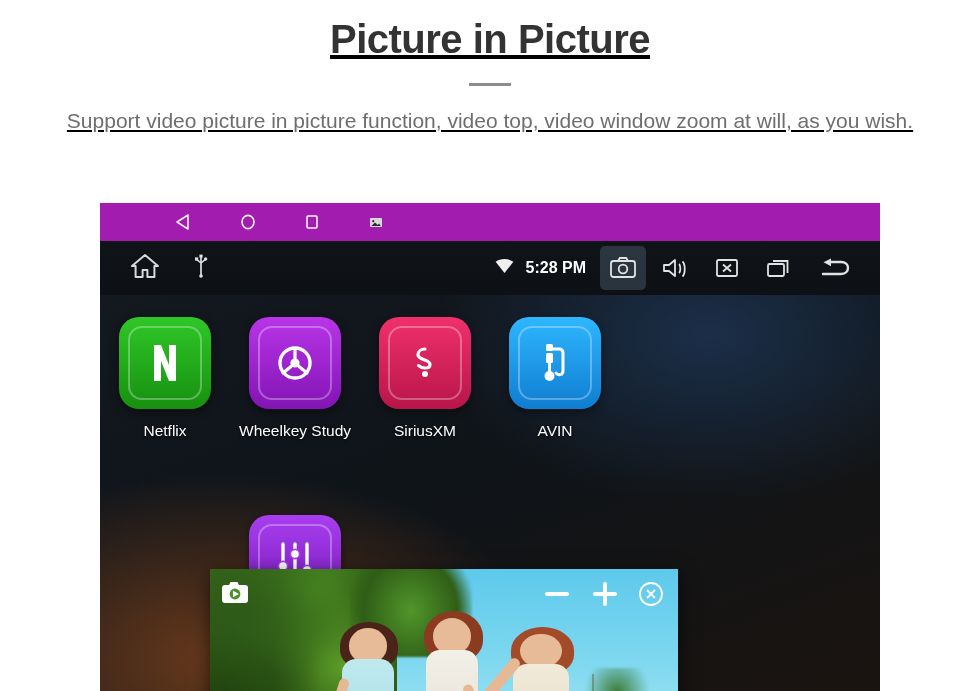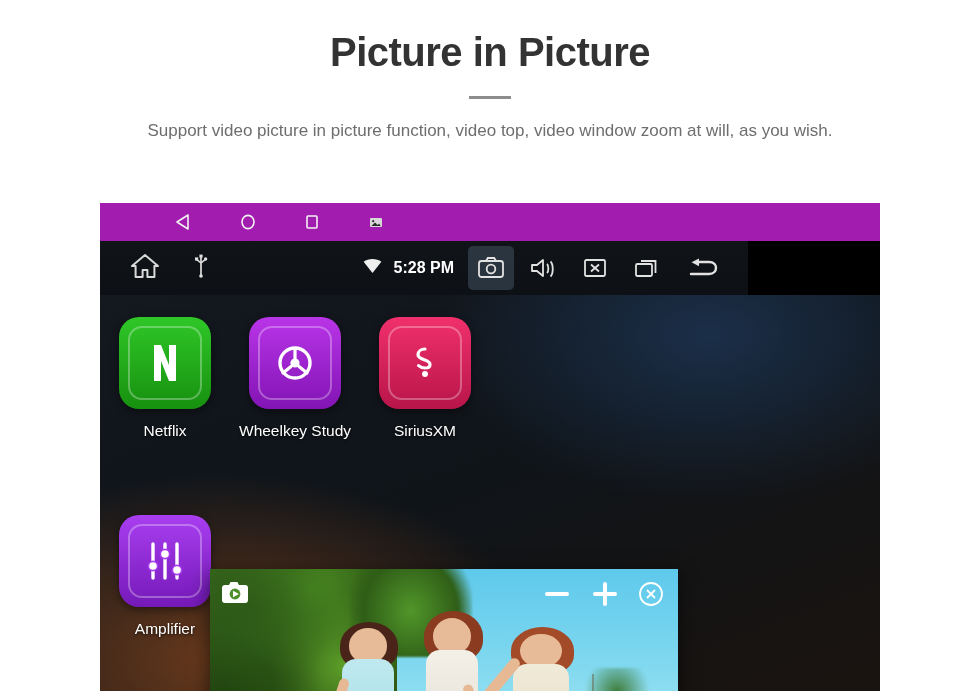--- a/index.html
+++ b/index.html
@@ -5,31 +5,31 @@
   * { box-sizing: border-box; margin: 0; padding: 0; }
   html, body {
     width: 980px; height: 691px;
     background: #ffffff;
     font-family: "Liberation Sans", sans-serif;
     overflow: hidden;
   }
   .page { position: relative; width: 980px; height: 691px; background:#fff; }
 
   
-  .promo-header { text-align: center; padding-top: 30px; }
+  .promo-header { text-align: center; padding-top: 17px; text-decoration: underline; }
   .promo-title {
     font-size: 40px; font-weight: bold; color: #333333;
     letter-spacing: -0.5px; line-height: 1.1;
   }
   .title-rule {
     width: 42px; height: 3px; background: #8c8c8c;
     margin: 22px auto 20px auto;
   }
   .promo-sub {
-    font-size: 17px; color: #6e6e6e; line-height: 1.45;
+    font-size: 21px; color: #6e6e6e; line-height: 1.45;
     width: 880px; margin: 0 auto; font-weight: 400;
   }
 
   
   .device {
     position: absolute; left: 100px; top: 203px;
     width: 780px; height: 488px;
     overflow: hidden; background: #000;
   }
 
@@ -42,21 +42,21 @@
   .sb-left { display:flex; align-items:center; gap: 0; padding-left: 52px; }
   .sb-btn { width: 64px; display:flex; align-items:center; justify-content:center; height:38px; }
   .sb-right {
     margin-left: auto; display:flex; align-items:center; gap: 9px;
     padding-right: 18px; color:#fff;
   }
   .sb-clock { font-size: 17px; color:#ffffff; letter-spacing:0px; }
 
   
   .toolbar {
-    position: absolute; left:0; top:38px; width:648px; height:54px;
+    position: absolute; left:0; top:38px; width:780px; height:54px;
     background: linear-gradient(180deg,#101317 0%, #0d1015 100%);
     display:flex; align-items:center;
   }
   .tb-left { display:flex; align-items:center; padding-left:30px; gap: 34px; }
   .tb-right { margin-left:auto; display:flex; align-items:center; gap:6px; padding-right:18px; }
   .tb-item { width:46px; height:44px; display:flex; align-items:center; justify-content:center; }
   .tb-item.hl { background: rgba(110,135,160,0.30); border-radius:5px; }
   .tb-clock { font-size:16px; color:#fff; font-weight:bold; margin-right:8px; }
 
   
@@ -301,20 +301,34 @@
               <svg width="40" height="40" viewBox="0 0 40 40">
                   <path d="M20 6c-4 0-7 2.4-7 5.8 0 5.6 12 4.4 12 9.6 0 2.4-2.2 3.6-5 3.6-2.6 0-4.8-1-6.4-2.4" fill="none" stroke="#fff" stroke-width="3.2" stroke-linecap="round"></path>
                   <circle cx="20" cy="31" r="3" fill="#fff"></circle>
                 </svg>
             </span>
           </div>
           <div class="app-label">SiriusXM</div>
         </div>
 
 
+        <div class="cell">
+          <div class="app-tile" style="background:linear-gradient(180deg,#2fb6ff 0%,#0f7dd0 100%)">
+            <span class="app-glyph">
+              <svg width="40" height="44" viewBox="0 0 40 44">
+                  <rect x="11" y="3" width="7" height="7" rx="1.6" fill="#fff"></rect>
+                  <rect x="11" y="12" width="7" height="10" rx="1.6" fill="#fff"></rect>
+                  <path d="M14.5 22c0 6 0 9 0 11" stroke="#fff" stroke-width="3"></path>
+                  <circle cx="14.5" cy="35" r="5" fill="#fff"></circle>
+                  <path d="M18 8h6c3 0 4 2 4 4v18c0 4-5 5-7 2" fill="none" stroke="#fff" stroke-width="3" stroke-linecap="round"></path>
+                </svg>
+            </span>
+          </div>
+          <div class="app-label">AVIN</div>
+        </div>
 
         <div class="cell"></div>
         <div class="cell"></div>
         <div class="cell"></div>
 
         <div class="cell">
           <div class="app-tile" style="background:linear-gradient(180deg,#a93ef0 0%,#7419b8 100%)">
             <span class="app-glyph">
               <svg width="40" height="42" viewBox="0 0 40 42">
                 <path d="M8 4v34M20 4v34M32 4v34" stroke="#fff" stroke-width="3.4" stroke-linecap="round"></path>

